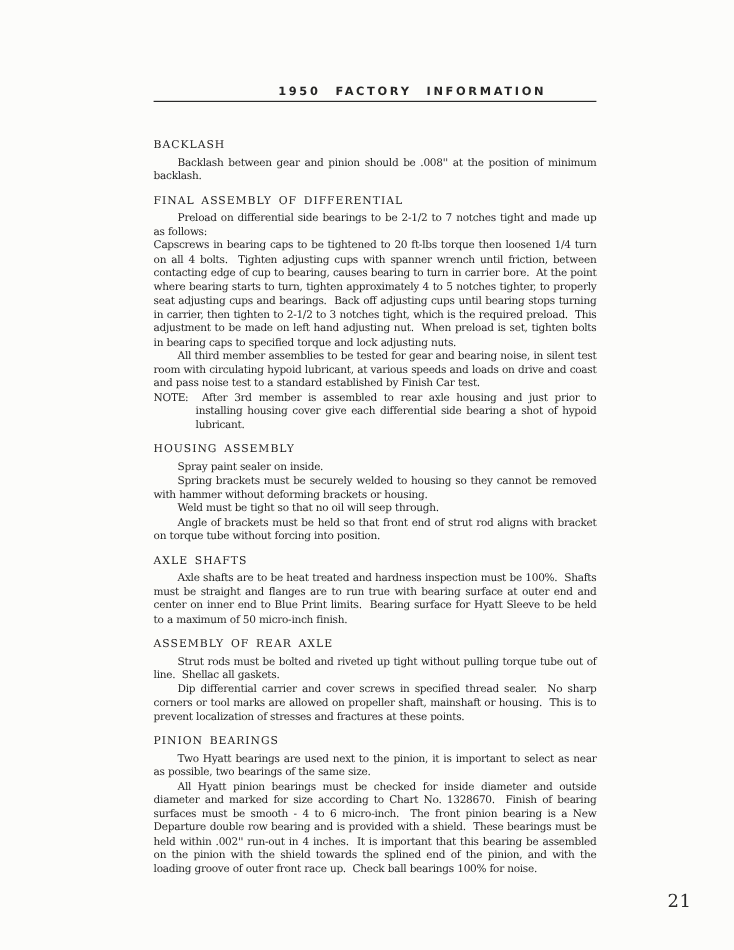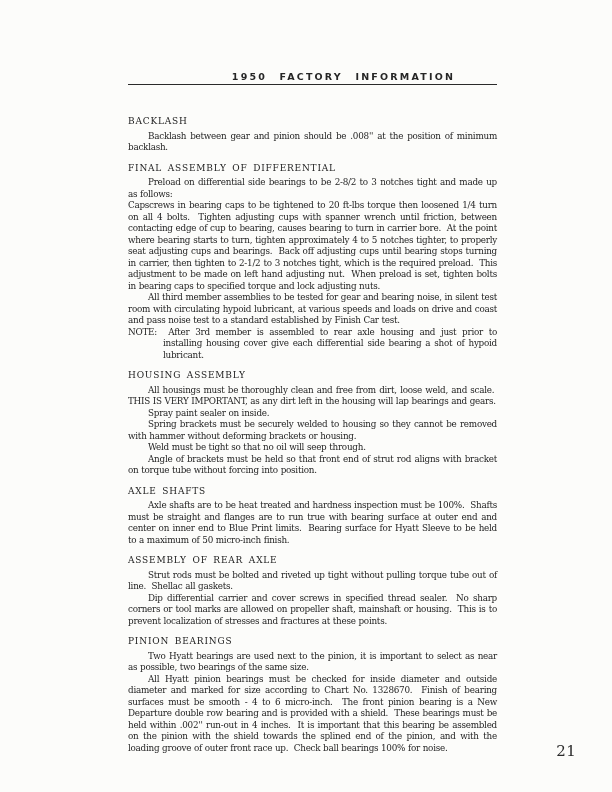--- a/index.html
+++ b/index.html
@@ -85,29 +85,28 @@
 
   <main class="content">
 
     <section>
       <h3 class="section-heading">BACKLASH</h3>
       <p class="para p-indent">Backlash between gear and pinion should be .008'' at the position of minimum backlash.</p>
     </section>
 
     <section>
       <h3 class="section-heading">FINAL ASSEMBLY OF DIFFERENTIAL</h3>
-      <p class="para p-indent">Preload on differential side bearings to be 2-8/2 to 3 notches tight and made up as follows:</p>
+      <p class="para p-indent">Preload on differential side bearings to be 2-1/2 to 7 notches tight and made up as follows:</p>
       <p class="para p-block">Capscrews in bearing caps to be tightened to 20 ft-lbs torque then loosened 1/4 turn on all 4 bolts.&nbsp; Tighten adjusting cups with spanner wrench until friction, between contacting edge of cup to bearing, causes bearing to turn in carrier bore.&nbsp; At the point where bearing starts to turn, tighten approximately 4 to 5 notches tighter, to properly seat adjusting cups and bearings.&nbsp; Back off adjusting cups until bearing stops turning in carrier, then tighten to 2-1/2 to 3 notches tight, which is the required preload.&nbsp; This adjustment to be made on left hand adjusting nut.&nbsp; When preload is set, tighten bolts in bearing caps to specified torque and lock adjusting nuts.</p>
       <p class="para p-indent">All third member assemblies to be tested for gear and bearing noise, in silent test room with circulating hypoid lubricant, at various speeds and loads on drive and coast and pass noise test to a standard established by Finish Car test.</p>
       <p class="para p-hang">NOTE:&nbsp; After 3rd member is assembled to rear axle housing and just prior to installing housing cover give each differential side bearing a shot of hypoid lubricant.</p>
     </section>
 
     <section>
       <h3 class="section-heading">HOUSING ASSEMBLY</h3>
-      <p class="para p-indent">All housings must be thoroughly clean and free from dirt, loose weld, and scale.&nbsp; THIS IS VERY IMPORTANT, as any dirt left in the housing will lap bearings and gears.</p>
       <p class="para p-indent">Spray paint sealer on inside.</p>
       <p class="para p-indent">Spring brackets must be securely welded to housing so they cannot be removed with hammer without deforming brackets or housing.</p>
       <p class="para p-indent">Weld must be tight so that no oil will seep through.</p>
       <p class="para p-indent">Angle of brackets must be held so that front end of strut rod aligns with bracket on torque tube without forcing into position.</p>
     </section>
 
     <section>
       <h3 class="section-heading">AXLE SHAFTS</h3>
       <p class="para p-indent">Axle shafts are to be heat treated and hardness inspection must be 100%.&nbsp; Shafts must be straight and flanges are to run true with bearing surface at outer end and center on inner end to Blue Print limits.&nbsp; Bearing surface for Hyatt Sleeve to be held to a maximum of 50 micro-inch finish.</p>
     </section>

